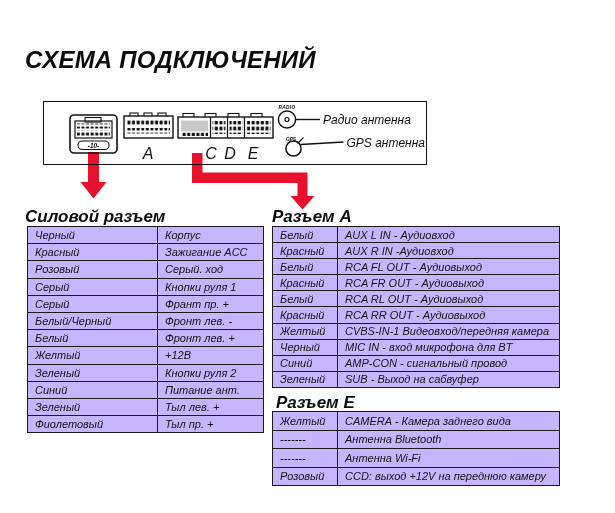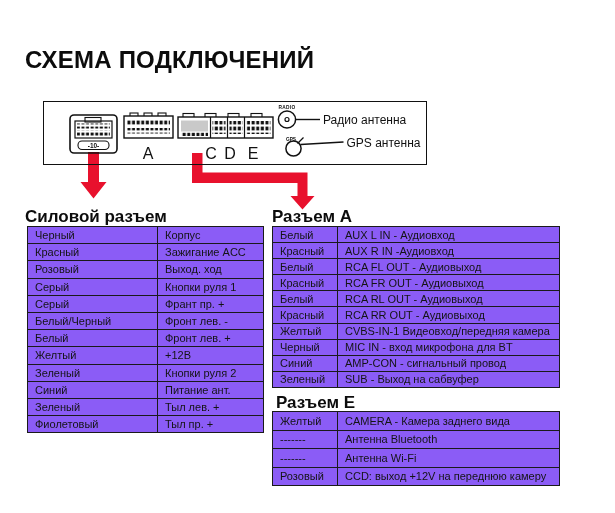--- a/index.html
+++ b/index.html
@@ -1,34 +1,34 @@
 <!DOCTYPE html>
 <html><head>
 <meta charset="utf-8">
 <style>
   html,body{margin:0;padding:0;background:#ffffff;}
   .page{
     position:relative;width:578px;height:513px;background:#fff;overflow:hidden;
-    font-family:"Liberation Sans", sans-serif;color:#111;
+    font-family:"Liberation Sans", sans-serif;color:#111;font-style:italic;
   }
   .title{
     position:absolute;left:25px;top:46px;font-size:24px;font-weight:800;
     letter-spacing:.2px;color:#0c0c0c;white-space:nowrap;
   }
   .arrows{position:absolute;left:0;top:0;width:615px;height:513px;z-index:1;pointer-events:none;}
   .diagram-box{
     position:absolute;left:43px;top:101px;width:382px;height:62px;
     border:1.6px solid #111;background:transparent;z-index:2;
   }
   .diagram-box svg{display:block;}
   .tbl-label{position:absolute;font-size:17px;font-weight:bold;color:#0c0c0c;white-space:nowrap;z-index:0;}
   #lbl-power{left:25px;top:207px;}
   #lbl-a{left:272px;top:207px;}
   #lbl-e{left:276px;top:393px;}
-  table{border-collapse:collapse;table-layout:fixed;position:absolute;background:#8b5cf6;border:1.5px solid #111;padding-left:20px;}
+  table{border-collapse:collapse;table-layout:fixed;position:absolute;background:#c4b5fd;border:1.5px solid #111;padding-left:20px;}
   td{
     border:1px solid #1a1a1a;font-size:11px;color:#141414;
     padding:0 2px 0 7px;vertical-align:middle;white-space:nowrap;overflow:hidden;
   }
   #tbl-power{left:27px;top:226px;width:236px;}
   #tbl-power td{height:16.2px;}
   #tbl-a{left:272px;top:226px;width:287px;}
   #tbl-a td{height:15.1px;}
   #tbl-e{left:272px;top:411px;width:287px;}
   #tbl-e td{height:17.5px;}
@@ -124,21 +124,21 @@
         <tr>
           <td>Черный</td>
           <td>Корпус</td>
         </tr>
         <tr>
           <td>Красный</td>
           <td>Зажигание ACC</td>
         </tr>
         <tr>
           <td>Розовый</td>
-          <td>Выход. ход</td>
+          <td>Серый. ход</td>
         </tr>
         <tr>
           <td>Серый</td>
           <td>Кнопки руля 1</td>
         </tr>
         <tr>
           <td>Серый</td>
           <td>Франт пр. +</td>
         </tr>
         <tr>

